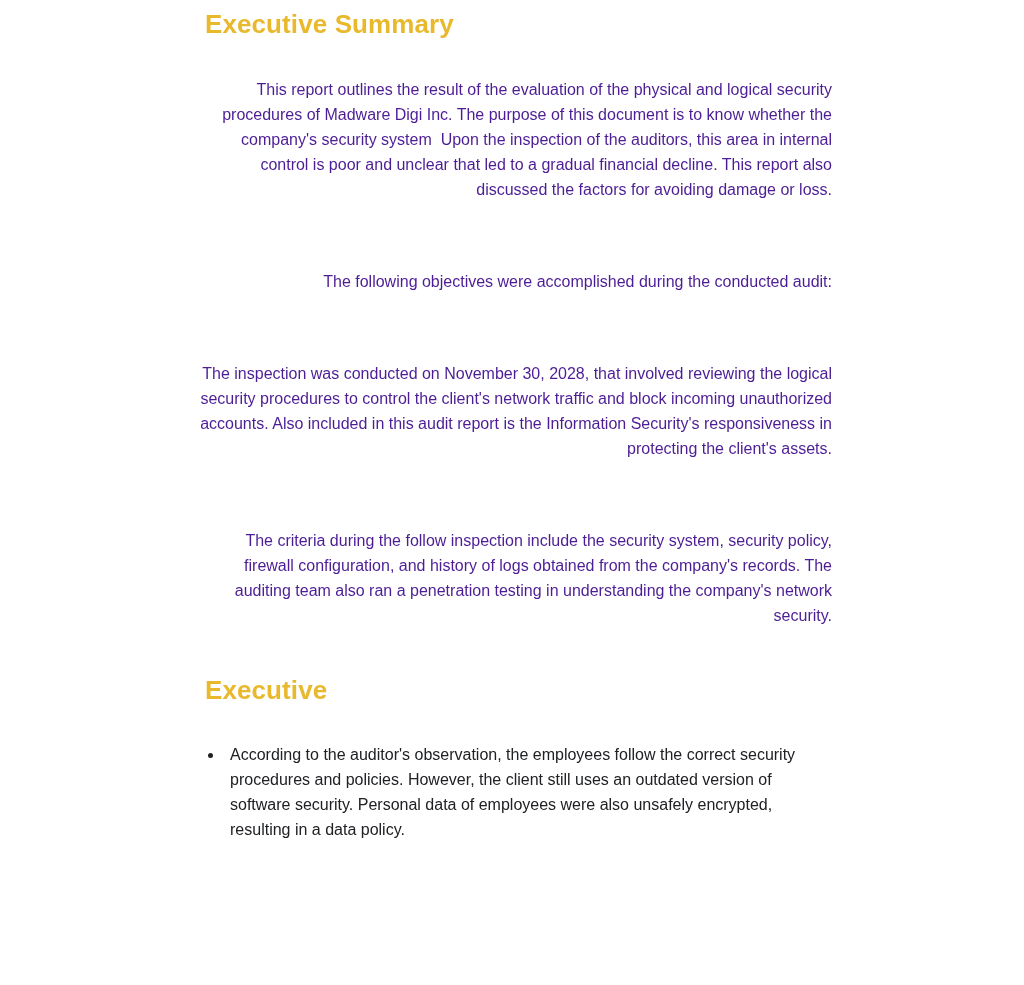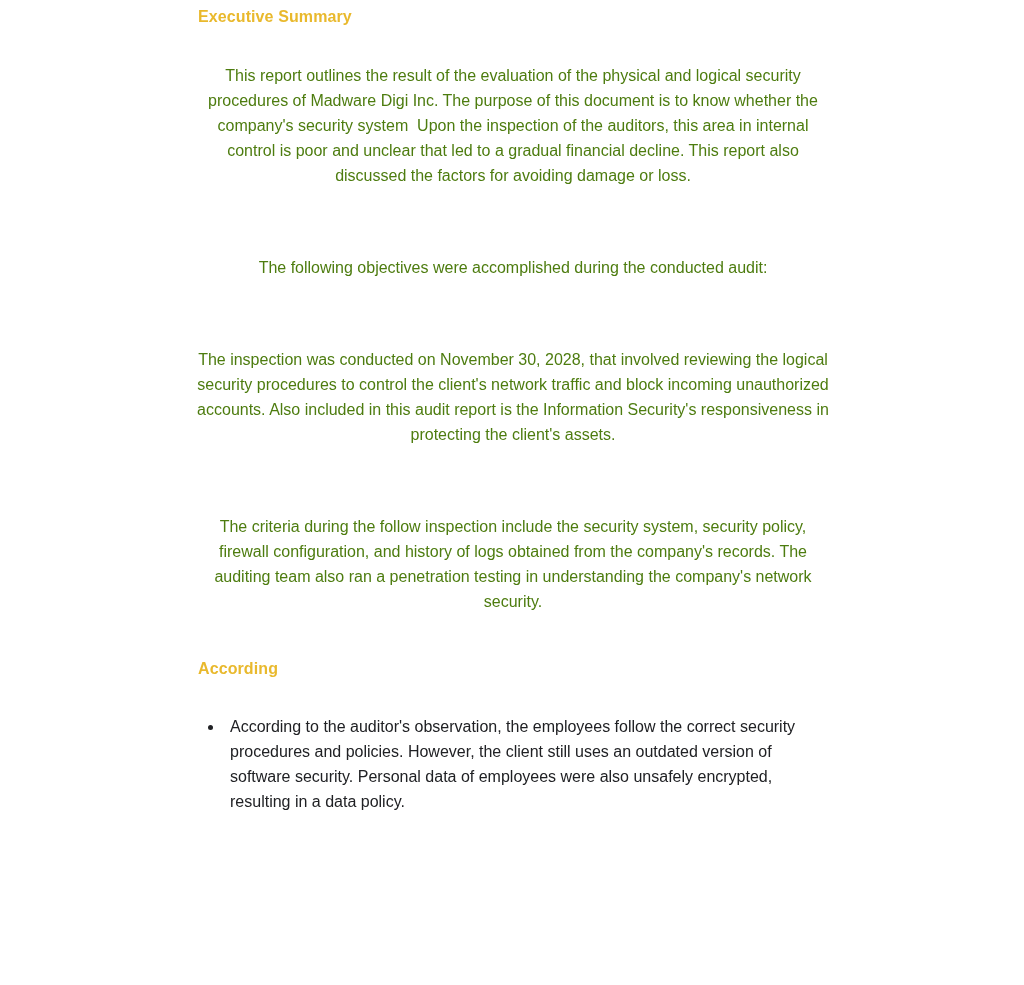--- a/index.html
+++ b/index.html
@@ -20,35 +20,35 @@
     height: 985px;
     background: #ffffff;
   }
   .content {
     position: absolute;
     left: 194px;
     top: 0;
     width: 638px;
   }
   h2.section-heading {
-    font-size: 16px;
+    font-size: 26px;
     font-weight: bold;
     color: #e9b92d;
-    margin: 4px;
+    margin: 11px;
     padding: 0;
     line-height: 26px;
     letter-spacing: 0.1px;
   }
   p.body-text {
     font-size: 16px;
     line-height: 25px;
     margin: 0;
     padding: 0;
-    color: #4d7c0f;
-    text-align: center;
+    color: #4c1d95;
+    text-align: right;
     white-space: pre-wrap;
   }
   ol.numbered-list {
     margin: 0;
     padding: 0 0 0 44px;
     list-style-position: outside;
     list-style-type: decimal;
   }
   ol.numbered-list > li {
     font-size: 16px;
@@ -103,21 +103,21 @@
     <div class="gap-section"></div>
 
     <section>
       <div class="gap-after-heading"></div>
       <p class="body-text">The criteria during the follow inspection include the security system, security policy, firewall configuration, and history of logs obtained from the company's records. The auditing team also ran a penetration testing in understanding the company's network security.</p>
     </section>
 
     <div class="gap-section"></div>
 
     <section>
-      <h2 class="section-heading">According</h2>
+      <h2 class="section-heading">Executive</h2>
       <div class="gap-after-heading-sm"></div>
       <ul class="bullet-list">
         <li>According to the auditor's observation, the employees follow the correct security procedures and policies. However, the client still uses an outdated version of software security. Personal data of employees were also unsafely encrypted, resulting in a data policy.</li>
       </ul>
     </section>
 
   </div>
 </div>
 
 </body></html>

